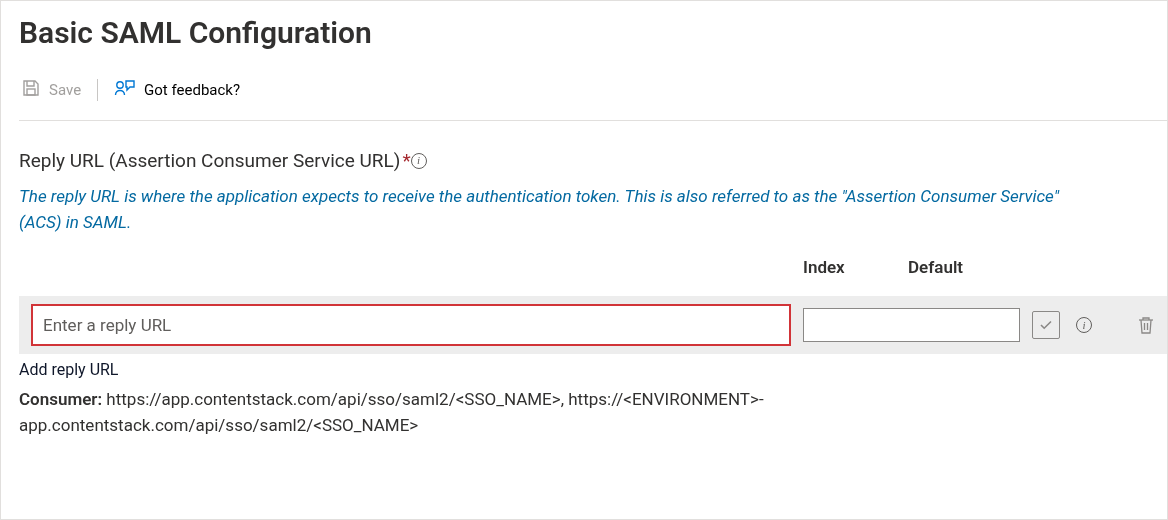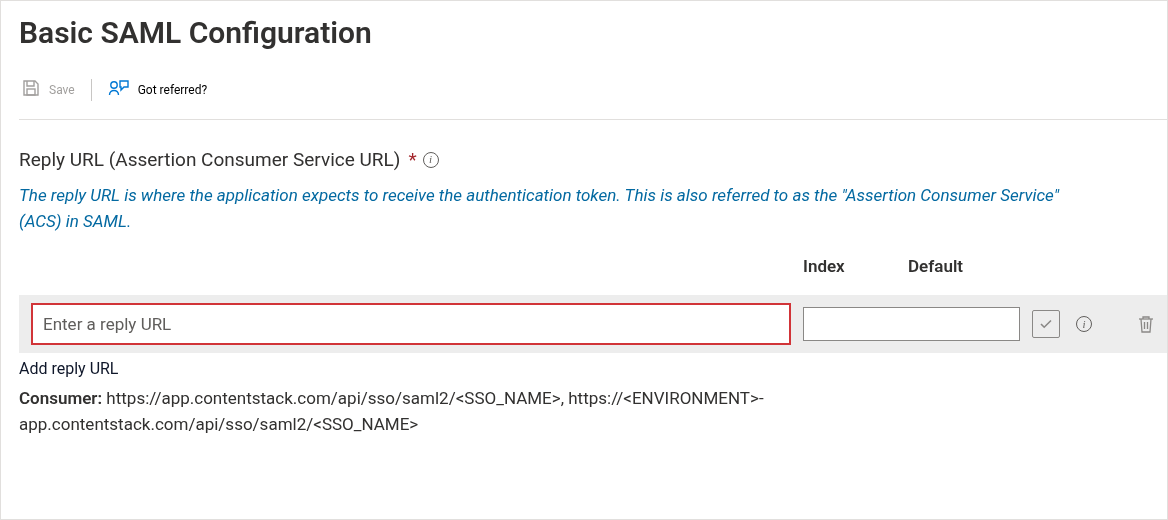--- a/index.html
+++ b/index.html
@@ -29,38 +29,37 @@
     margin-bottom: 28px;
   }
   .tb-btn {
     display: inline-flex;
     align-items: center;
     gap: 8px;
     background: none;
     border: none;
     padding: 4px 2px;
     font: inherit;
-    font-size: 12px;
+    font-size: 15px;
     cursor: pointer;
   }
   .tb-btn.disabled { color: #a19f9d; cursor: default; }
   .tb-btn.disabled svg { stroke: #a19f9d; fill: none; }
   .tb-sep {
     width: 1px;
     height: 22px;
     background: #c8c6c4;
   }
   .feedback-icon { color: #0078d4; }
 
   .section-label {
     font-size: 19px;
     font-weight: 400;
     display: flex;
     align-items: center;
-    gap: 6px;
     margin-bottom: 12px;
   }
   .req { color: #a4262c; margin-left: 2px; }
   .info-circle {
     display: inline-flex;
     align-items: center;
     justify-content: center;
     width: 16px; height: 16px;
     border: 1px solid #605e5c;
     border-radius: 50%;
@@ -177,21 +176,21 @@
     </button>
     <span class="tb-sep"></span>
     <button class="tb-btn">
       <span class="feedback-icon">
         <svg width="22" height="20" viewBox="0 0 22 20" stroke="#0078d4" stroke-width="1.4" fill="none">
           <circle cx="6" cy="7" r="3.2"></circle>
           <path d="M1.5 17c0-3 2.2-4.5 4.5-4.5s4.5 1.5 4.5 4.5"></path>
           <path d="M12 3h8v6h-4l-3 3v-3h-1z"></path>
         </svg>
       </span>
-      <span>Got referred?</span>
+      <span>Got feedback?</span>
     </button>
   </div>
 
   <div class="section-label">
     <span>Reply URL (Assertion Consumer Service URL)</span>
     <span class="req">*</span>
     <span class="info-circle">i</span>
   </div>
 
   <p class="desc">The reply URL is where the application expects to receive the authentication token. This is also referred to as the "Assertion Consumer Service" (ACS) in SAML.</p>

